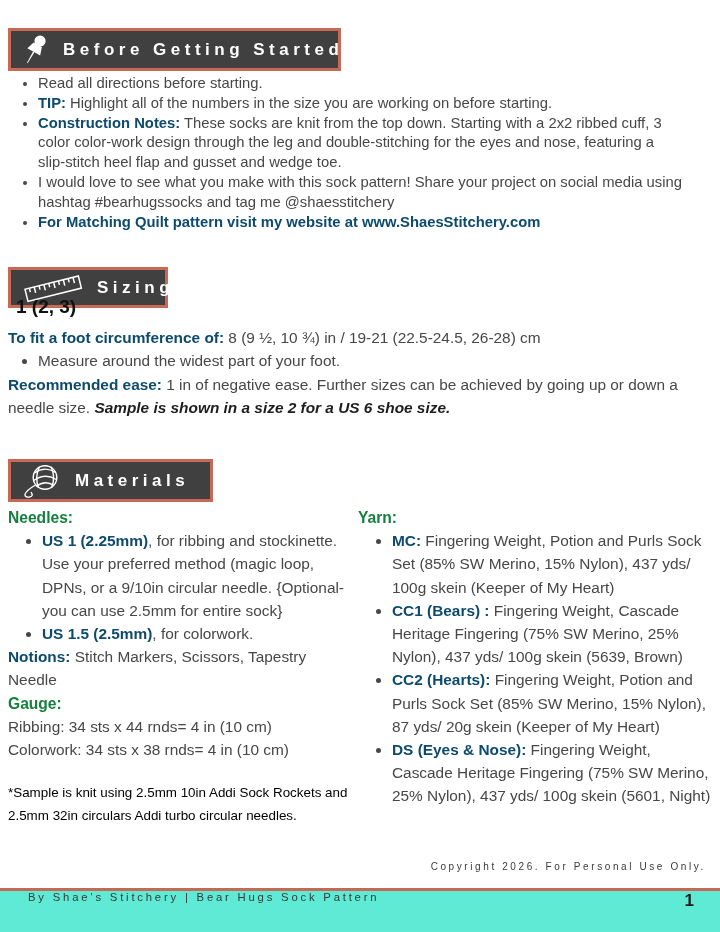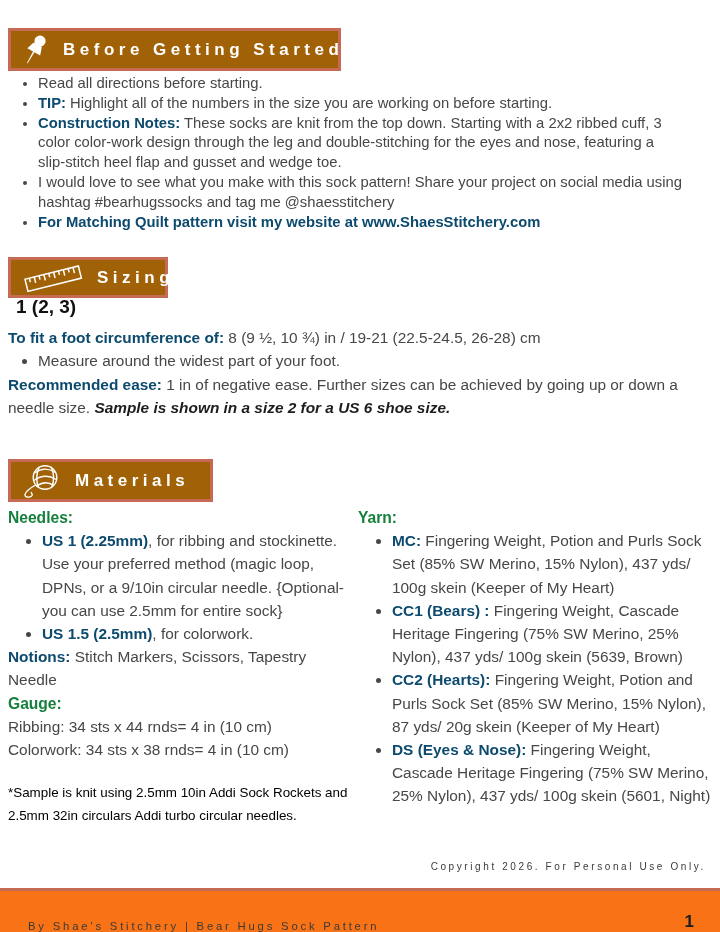--- a/index.html
+++ b/index.html
@@ -3,27 +3,27 @@
 <meta charset="utf-8">
 <style>
   html,body { margin:0; padding:0; background:#ffffff; }
   .page {
     position:relative; width:720px; height:932px; background:#ffffff;
     font-family:"Liberation Sans", sans-serif; color:#474747; overflow:hidden;
   }
   
   .banner {
     position:absolute; box-sizing:border-box; display:flex; align-items:center;
-    background:#a16207; border:3px solid #c76a55; padding:0 10px; gap:12px;
+    background:#404040; border:3px solid #c76a55; padding:0 10px; gap:12px;
   }
   .banner-title {
     color:#ffffff; font-weight:700; font-size:17px; letter-spacing:4.5px; white-space:nowrap;
   }
   #banner-before   { left:8px; top:28px;  width:333px; height:43px; }
-  #banner-sizing   { left:8px; top:257px; width:160px; height:41px; }
+  #banner-sizing   { left:8px; top:267px; width:160px; height:41px; }
   #banner-materials{ left:8px; top:459px; width:205px; height:43px; }
   .banner .icon { flex:0 0 auto; display:flex; align-items:center; }
 
   
   .intro { position:absolute; left:8px; top:74px; width:676px; }
   .intro ul { margin:0; padding-left:30px; }
   .intro li { font-size:14.8px; line-height:19.8px; }
 
   .b  { font-weight:700; color:#0c4a6e; }
   .bi { font-weight:700; font-style:italic; color:#1d1d1d;margin-top:8px; }
@@ -45,22 +45,22 @@
   .materials-cols .line { font-size:15.4px; line-height:23.2px; }
   .sample-note { margin-top:21px; font-size:13.4px; line-height:22.5px; color:#000000; }
 
   
   .copyright {
     position:absolute; right:14px; top:861px; font-size:10px; letter-spacing:2.6px;
     color:#3a3a3a;
   }
   .footer {
     position:absolute; left:0; right:0; bottom:0; height:41px;
-    background:#f97316; border-top:3px solid #c46a54;
-    display:flex; align-items:flex-end;gap:26px;
+    background:#5eead4; border-top:3px solid #c46a54;
+    display:flex; align-items:flex-start;gap:26px;
   }
   .footer-credit {
     margin-left:28px; font-size:11.3px; letter-spacing:2.8px; color:#3a3a3a;
   }
   .footer-pagenum {
     margin-left:auto; margin-right:26px; font-size:17px; font-weight:700; color:#1c1c1c;
   }
 </style>
 </head>
 <body>

